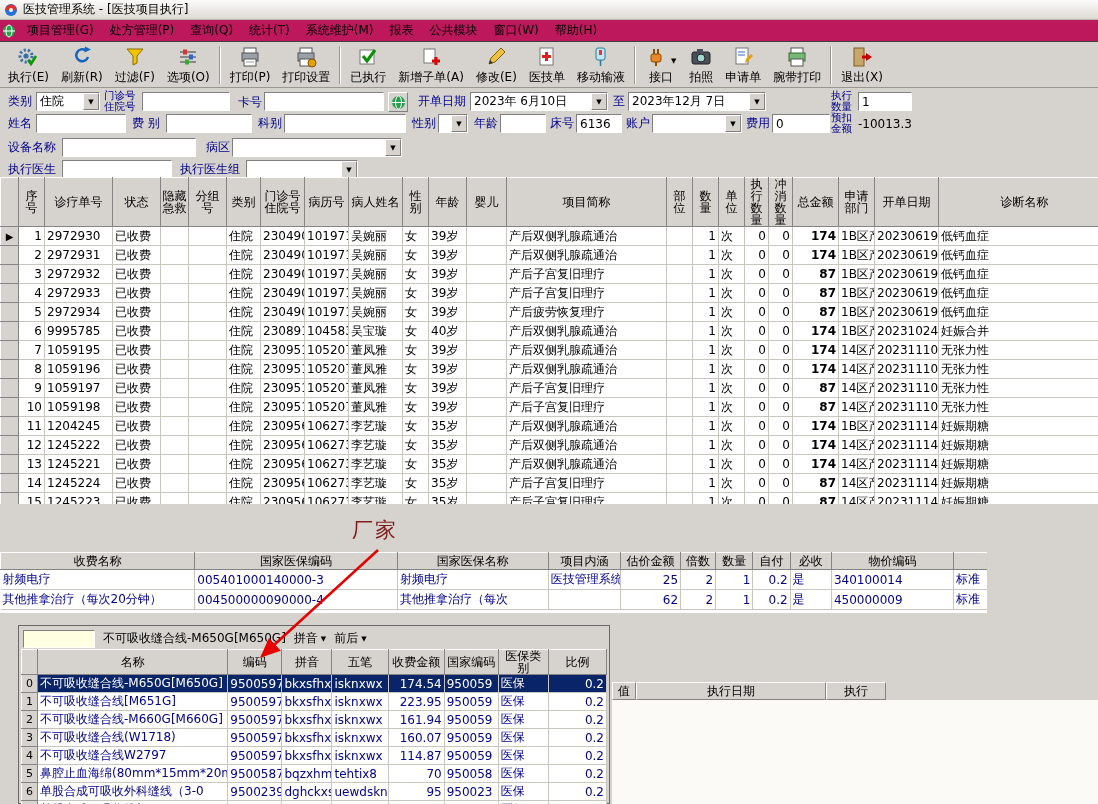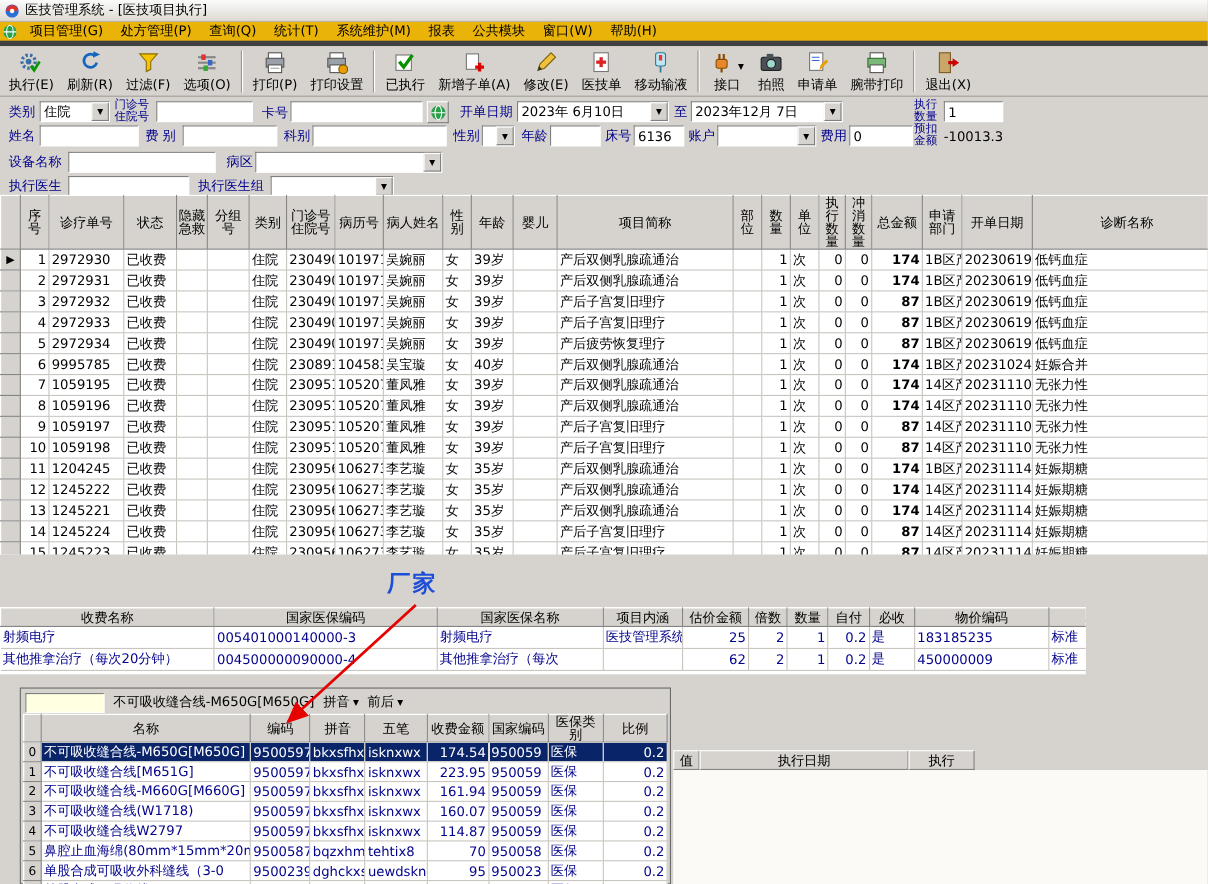--- a/index.html
+++ b/index.html
@@ -9,22 +9,22 @@
     font-size: 12px; background:#d6d3ce; position:relative; color:#000;
   }
   .abs { position:absolute; }
 
   
   .titlebar { left:0; top:0; width:1098px; height:20px;
     background:linear-gradient(180deg,#fbfbfb,#dedad2);
     display:flex; align-items:center; gap:5px; padding:0 4px;
     border-bottom:1px solid #b8b4ac; font-size:12px; }
   
-  .menubar { left:0; top:20px; width:1098px; height:22px; background:#eab308;
-    display:flex; align-items:center; border-bottom:5px solid #404040; }
+  .menubar { left:0; top:20px; width:1098px; height:22px; background:#be185d;
+    display:flex; align-items:center; border-bottom:1px solid #404040; }
   .menu-item { padding:3px 8px; cursor:default; }
   .mdi-icon { margin:0 3px 0 2px; display:flex; }
 
   
   .toolbar { left:0; top:42px; width:1098px; height:46px; background:#d6d3ce;
     display:flex; align-items:flex-start; padding:2px 2px 0 2px;
     border-bottom:1px solid #9a968e; }
   .tbtn { display:flex; flex-direction:column; align-items:center;
     padding:1px 5px; min-width:36px; border:1px solid transparent; }
   .ticon { height:22px; display:flex; align-items:center; }
@@ -125,22 +125,22 @@
   .ptab th:nth-child(1){width:16px}.ptab th:nth-child(2){width:190px}
   .ptab th:nth-child(3){width:54px}.ptab th:nth-child(4){width:50px}
   .ptab th:nth-child(5){width:56px}.ptab th:nth-child(6){width:56px}
   .ptab th:nth-child(7){width:54px}.ptab th:nth-child(8){width:50px}
   .ptab th:nth-child(9){width:58px}
   .ptab td:nth-child(6),.ptab td:nth-child(9){text-align:right}
   .ptab tr.selected td:not(:first-child){ background:#0a246a; color:#fff; }
 
   
   .anno { left:240px; top:512px; width:175px; height:160px; z-index:30; pointer-events:none; }
-  .anno-text { position:absolute; left:112px; top:4px; color:#1d4ed8;
-    font-size:21px; font-weight:bold; letter-spacing:2px;text-align:right; }
+  .anno-text { position:absolute; left:112px; top:4px; color:#7f1d1d;
+    font-size:21px; font-weight:normal; letter-spacing:2px;text-align:right; }
 </style>
 </head>
 <body>
 
 <div class="abs titlebar">
   <span style="display:flex">
     <svg width="14" height="14">
         <circle cx="7" cy="7" r="6" fill="#2a6fd6"></circle>
         <path d="M1.5 7a5.5 5.5 0 0 1 11 0" fill="#e03030"></path>
         <circle cx="7" cy="7" r="2" fill="#fffbe0"></circle>
@@ -849,21 +849,21 @@
         <tr>
           <td>射频电疗</td>
           <td>005401000140000-3</td>
           <td>射频电疗</td>
           <td>医技管理系统</td>
           <td>25</td>
           <td>2</td>
           <td>1</td>
           <td>0.2</td>
           <td>是</td>
-          <td>183185235</td>
+          <td>340100014</td>
           <td>标准</td>
           <td>0</td>
           <td>25</td>
         </tr>
         <tr>
           <td>其他推拿治疗（每次20分钟）</td>
           <td>004500000090000-4</td>
           <td>其他推拿治疗（每次</td>
           <td></td>
           <td>62</td>

